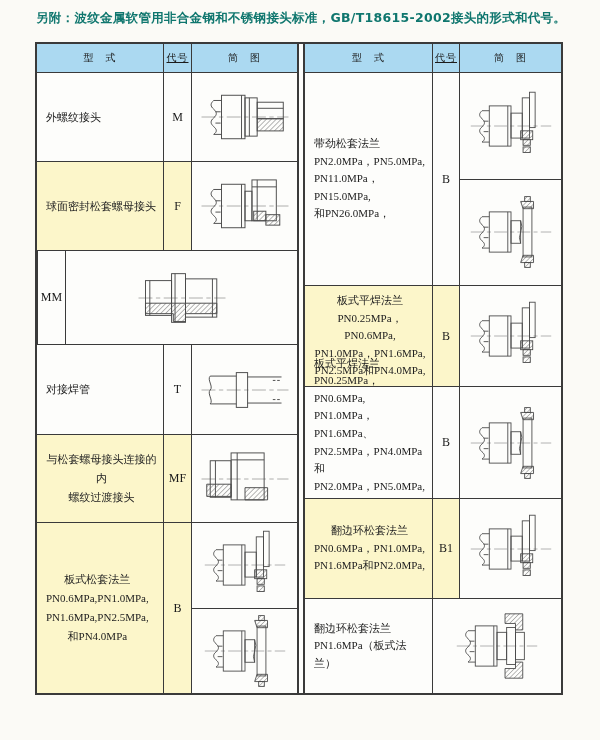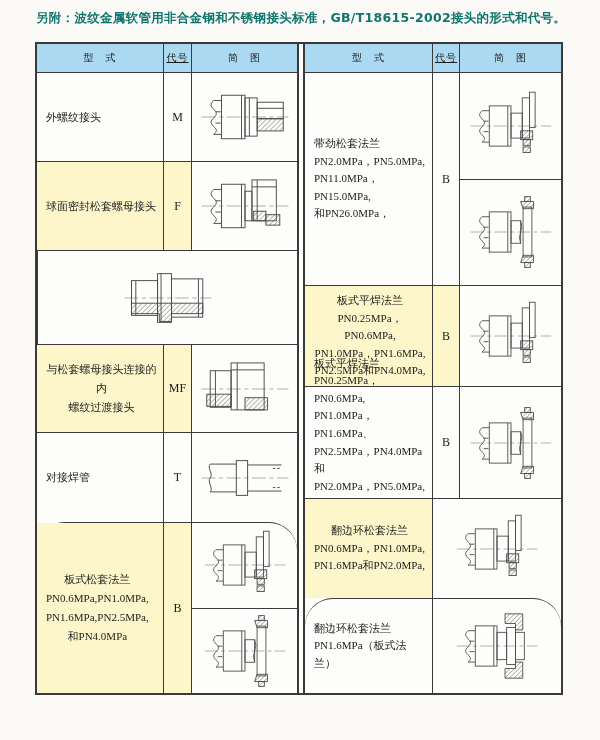--- a/index.html
+++ b/index.html
@@ -37,21 +37,21 @@
     background:var(--header-bg);
   }
   .hrow .hc{
     display:flex;align-items:center;justify-content:center;
     font-size:10px;color:#1c1c1c;font-weight:500;letter-spacing:1px;
     box-sizing:border-box;
   }
   .row{
     display:flex;border-top:1px solid var(--border);flex:0 0 auto;min-height:0;
   }
-  .row.grow{flex:1 1 auto;border-radius:28px;}
+  .row.grow{flex:1 1 auto;}
   .ct{
     width:126px;flex:0 0 auto;box-sizing:border-box;
     padding:4px 6px 4px 9px;
     display:flex;align-items:center;
     font-family:"Liberation Serif","DejaVu Serif",serif;
     font-size:11px;line-height:1.72;color:#222;
     white-space:pre-line;
   }
   .half.right .ct{width:127px;line-height:1.6;}
   .cc{
@@ -212,49 +212,50 @@
       <div class="cd">
         <div class="sub">
             <svg class="diag" viewBox="0 0 104 92">
               <use href="#sym-f"></use>
             </svg>
           </div>
       </div>
     </div>
 
     <div class="row" style="height:93px">
+      <div class="cc">MM</div>
       <div class="cd">
         <div class="sub">
             <svg class="diag" viewBox="0 0 104 92">
               <use href="#sym-mm"></use>
+            </svg>
+          </div>
+      </div>
+    </div>
+
+    <div class="row" style="height:89px">
+      <div class="ct">对接焊管</div>
+      <div class="cc">T</div>
+      <div class="cd">
+        <div class="sub">
+            <svg class="diag" viewBox="0 0 104 92">
+              <use href="#sym-t"></use>
             </svg>
           </div>
       </div>
     </div>
 
     <div class="row hl" style="height:87px">
       <div class="ct">与松套螺母接头连接的内
 螺纹过渡接头</div>
       <div class="cc">MF</div>
       <div class="cd">
         <div class="sub">
             <svg class="diag" viewBox="0 0 104 92">
               <use href="#sym-mf"></use>
-            </svg>
-          </div>
-      </div>
-    </div>
-
-    <div class="row" style="height:89px">
-      <div class="ct">对接焊管</div>
-      <div class="cc">T</div>
-      <div class="cd">
-        <div class="sub">
-            <svg class="diag" viewBox="0 0 104 92">
-              <use href="#sym-t"></use>
             </svg>
           </div>
       </div>
     </div>
 
     <div class="row hl grow">
       <div class="ct">板式松套法兰
 PN0.6MPa,PN1.0MPa,
 PN1.6MPa,PN2.5MPa,
 和PN4.0MPa</div>
@@ -332,20 +333,21 @@
               <use href="#sym-fc"></use>
             </svg>
           </div>
       </div>
     </div>
 
     <div class="row hl" style="height:99px">
       <div class="ct">翻边环松套法兰
 PN0.6MPa，PN1.0MPa,
 PN1.6MPa和PN2.0MPa,</div>
+      <div class="cc">B1</div>
       <div class="cd">
         <div class="sub">
             <svg class="diag sm" viewBox="0 0 104 92">
               <use href="#sym-fp"></use>
             </svg>
           </div>
       </div>
     </div>
 
     <div class="row grow">

